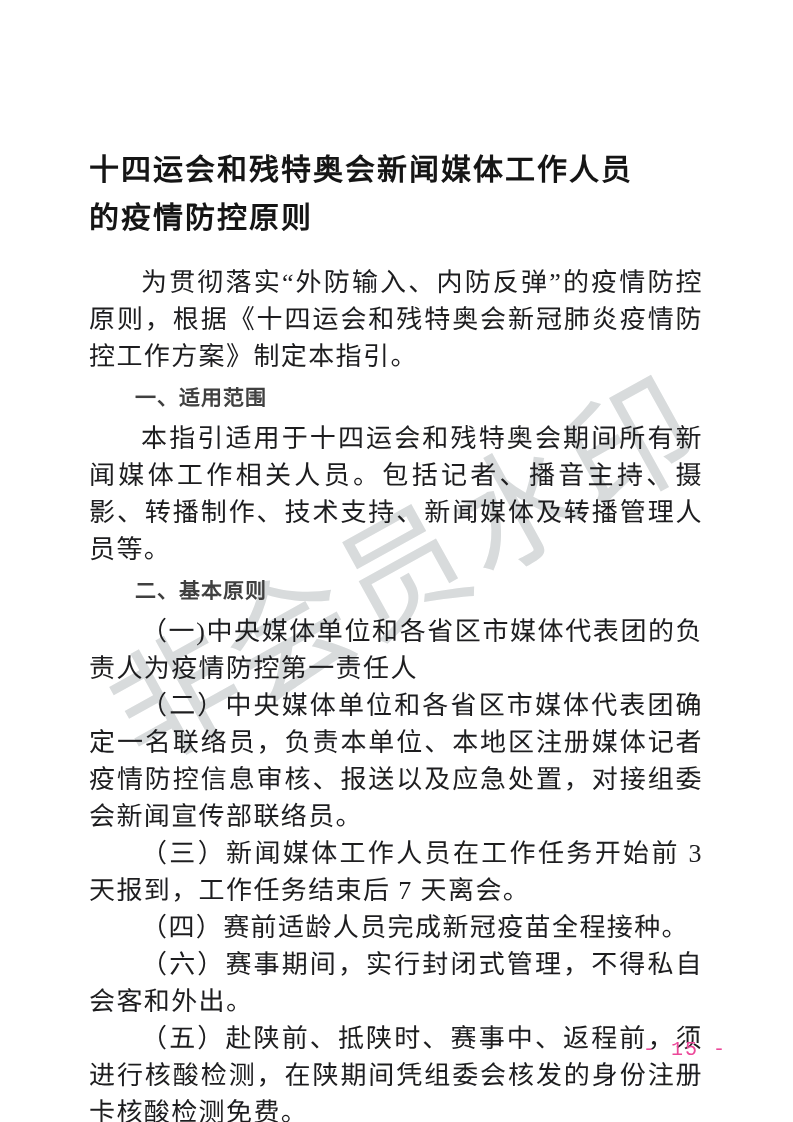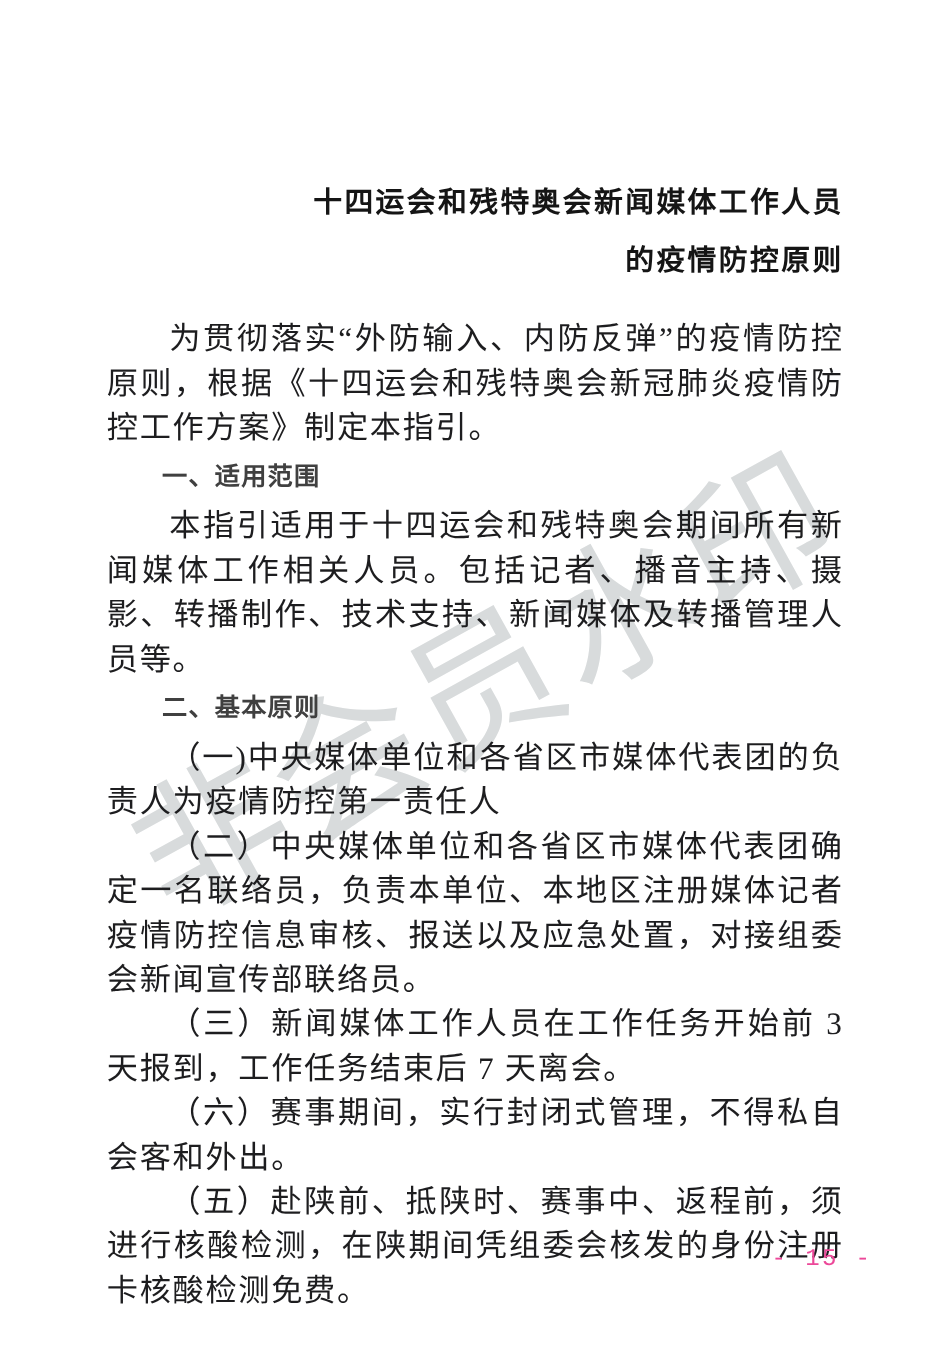--- a/index.html
+++ b/index.html
@@ -32,22 +32,22 @@
   }
   .doc {
     position: absolute;
     left: 89px;
     top: 146px;
     width: 614px;
     z-index: 1;
   }
   .title {
     margin: 0 0 22px 0;
-    text-align: right;
-    font-size: 24px;
+    text-align: left;
+    font-size: 30px;
     line-height: 48px;
     font-weight: bold;
     letter-spacing: 2px;
     color: #151515;
   }
   .title-line { display: block; }
   .para {
     margin: 0;
     font-size: 26px;
     line-height: 37px;
@@ -98,20 +98,21 @@
     <p class="para">本指引适用于十四运会和残特奥会期间所有新闻媒体工作相关人员。包括记者、播音主持、摄影、转播制作、技术支持、新闻媒体及转播管理人员等。</p>
 
     <h2 class="heading">二、基本原则</h2>
 
     <p class="para">（一)中央媒体单位和各省区市媒体代表团的负责人为疫情防控第一责任人</p>
 
     <p class="para">（二）中央媒体单位和各省区市媒体代表团确定一名联络员，负责本单位、本地区注册媒体记者疫情防控信息审核、报送以及应急处置，对接组委会新闻宣传部联络员。</p>
 
     <p class="para">（三）新闻媒体工作人员在工作任务开始前 3 天报到，工作任务结束后 7 天离会。</p>
 
+    <p class="para">（四）赛前适龄人员完成新冠疫苗全程接种。</p>
 
     <p class="para">（六）赛事期间，实行封闭式管理，不得私自会客和外出。</p>
 
     <p class="para">（五）赴陕前、抵陕时、赛事中、返程前，须进行核酸检测，在陕期间凭组委会核发的身份注册卡核酸检测免费。</p>
 
 
   </div>
 
   <div class="page-number">- 15 -</div>
 

